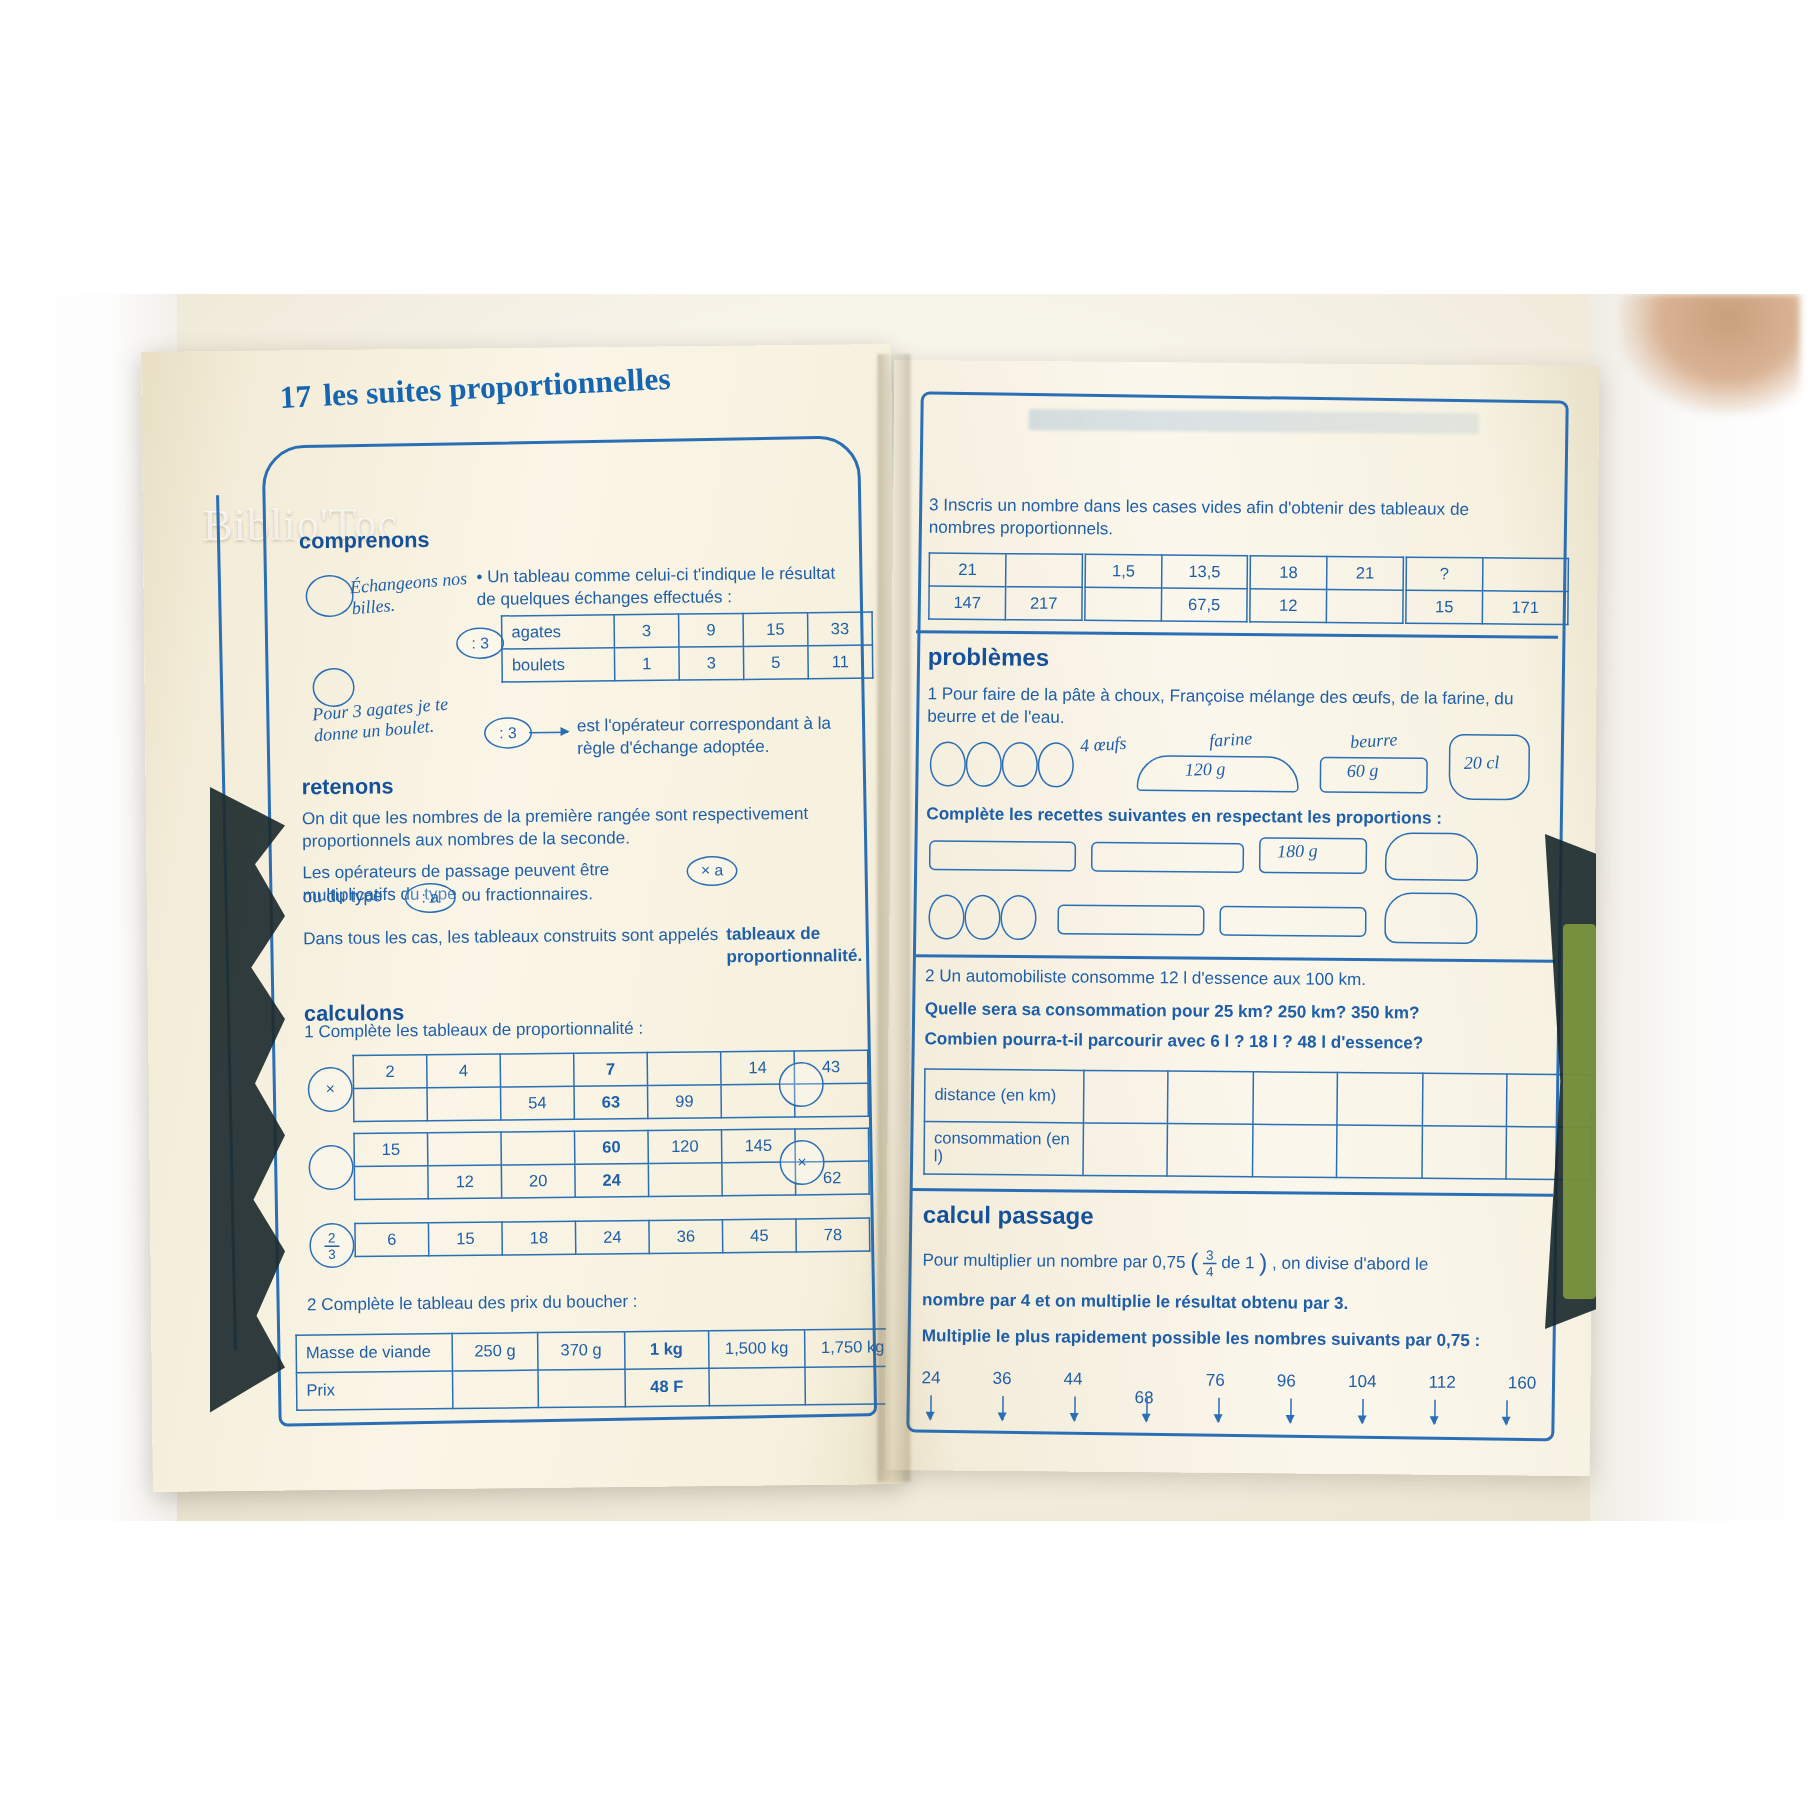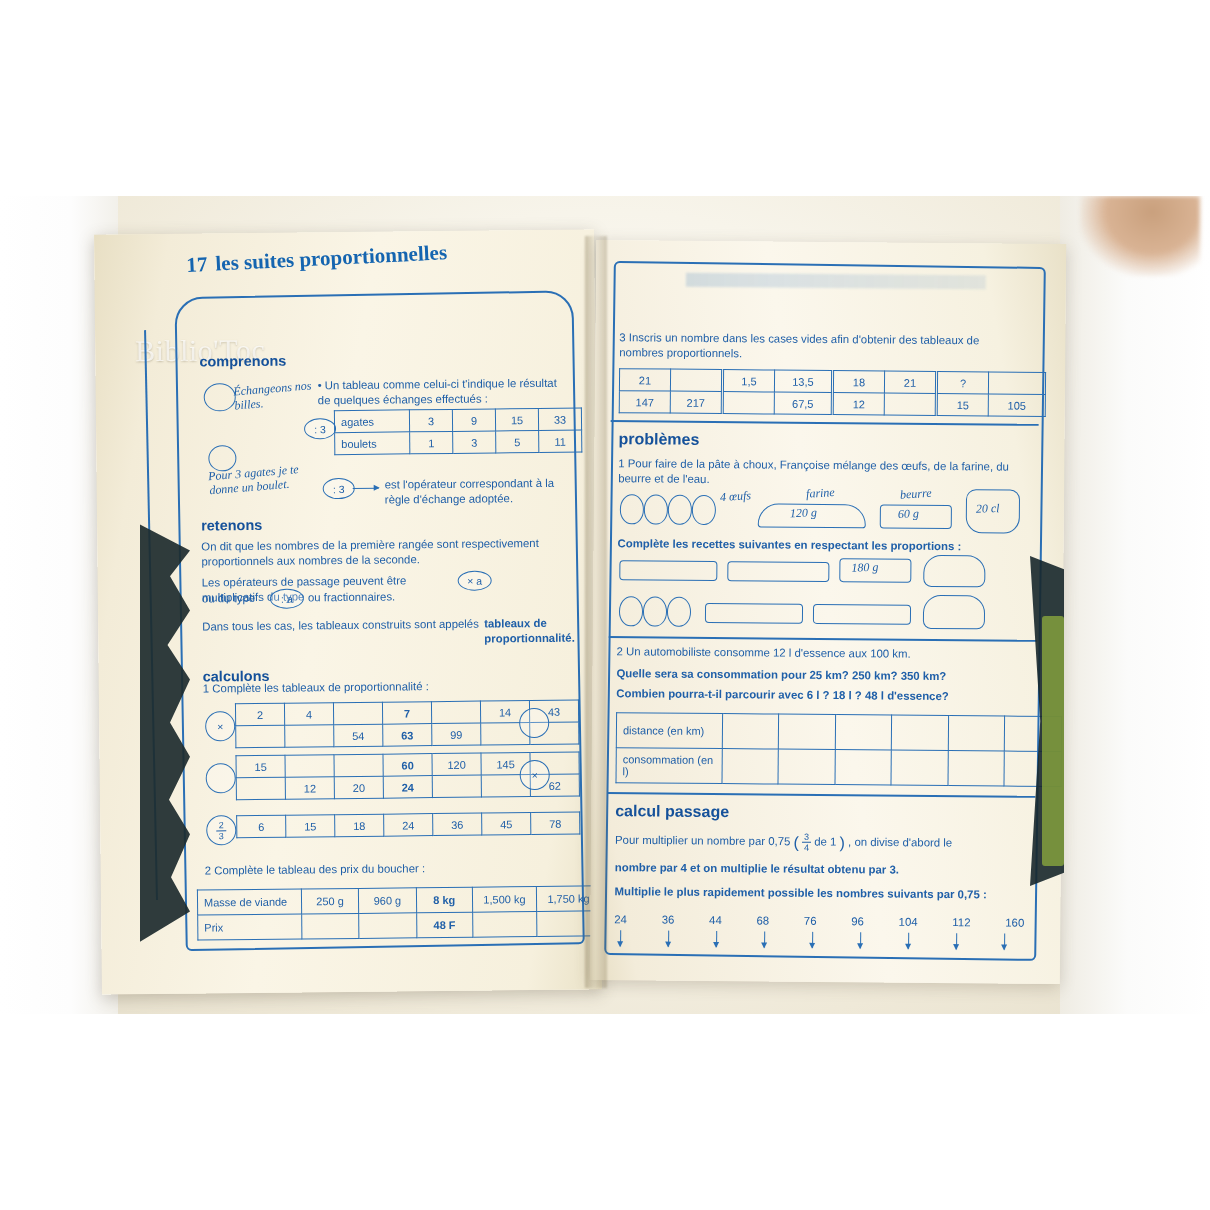--- a/index.html
+++ b/index.html
@@ -210,22 +210,22 @@
         </tbody>
           </table>
 
         <div class="txt" style="left:104px;top:630px;width:330px;">2 Complète le tableau des prix du boucher :</div>
 
         <table class="grid" style="left:96px;top:656px;">
           <tbody>
               <tr>
             <td class="lbl" style="width:108px;height:20px;">Masse de viande</td>
             <td style="width:56px">250 g</td>
-            <td style="width:56px">960 g</td>
-            <td class="b" style="width:56px">8 kg</td>
+            <td style="width:56px">370 g</td>
+            <td class="b" style="width:56px">1 kg</td>
             <td style="width:62px">1,500 kg</td>
             <td style="width:62px">1,750 kg</td>
           </tr>
           <tr>
             <td class="lbl" style="height:20px;">Prix</td>
             <td></td>
             <td></td>
             <td class="b">48 F</td>
             <td></td>
             <td></td>
@@ -279,21 +279,21 @@
         </tbody>
           </table>
         <table class="grid" style="left:342px;top:128px;">
           <tbody>
               <tr>
                 <td style="width:42px">?</td>
                 <td style="width:48px"></td>
               </tr>
           <tr>
                 <td>15</td>
-                <td>105</td>
+                <td>171</td>
               </tr>
         </tbody>
           </table>
 
         <div class="hr" style="left:16px;top:180px;width:428px;"></div>
         <h3 class="sec" style="left:24px;top:190px;font-size:16px;">problèmes</h3>
 
         <div class="txt" style="left:24px;top:216px;width:412px;">1 Pour faire de la pâte à choux, Françoise mélange des œufs, de la farine, du beurre et de l'eau.</div>
 
         <div class="egg" style="left:26px;top:254px;width:22px;height:28px;"></div>
@@ -368,21 +368,21 @@
           <span class="paren">)</span>
           <span>, on divise d'abord le</span>
         </div>
         <div class="txt" style="left:24px;top:620px;width:420px;font-weight:bold;">nombre par 4 et on multiplie le résultat obtenu par 3.</div>
         <div class="txt" style="left:24px;top:644px;width:420px;font-weight:bold;">Multiplie le plus rapidement possible les nombres suivants par 0,75 :</div>
 
         <div style="position:absolute;left:24px;top:672px;width:410px;display:flex;justify-content:space-between;">
           <span class="txt" style="position:static;">24</span>
           <span class="txt" style="position:static;">36</span>
           <span class="txt" style="position:static;">44</span>
-          <span class="txt" style="position:static;">68</span>
+          <span class="txt" style="position:static;margin-top:12px;">68</span>
           <span class="txt" style="position:static;">76</span>
           <span class="txt" style="position:static;">96</span>
           <span class="txt" style="position:static;">104</span>
           <span class="txt" style="position:static;">112</span>
           <span class="txt" style="position:static;">160</span>
         </div>
         <div class="arrowdown" style="left:30px;top:690px;"></div>
         <div class="arrowdown" style="left:78px;top:690px;"></div>
         <div class="arrowdown" style="left:126px;top:690px;"></div>
         <div class="arrowdown" style="left:174px;top:690px;"></div>

